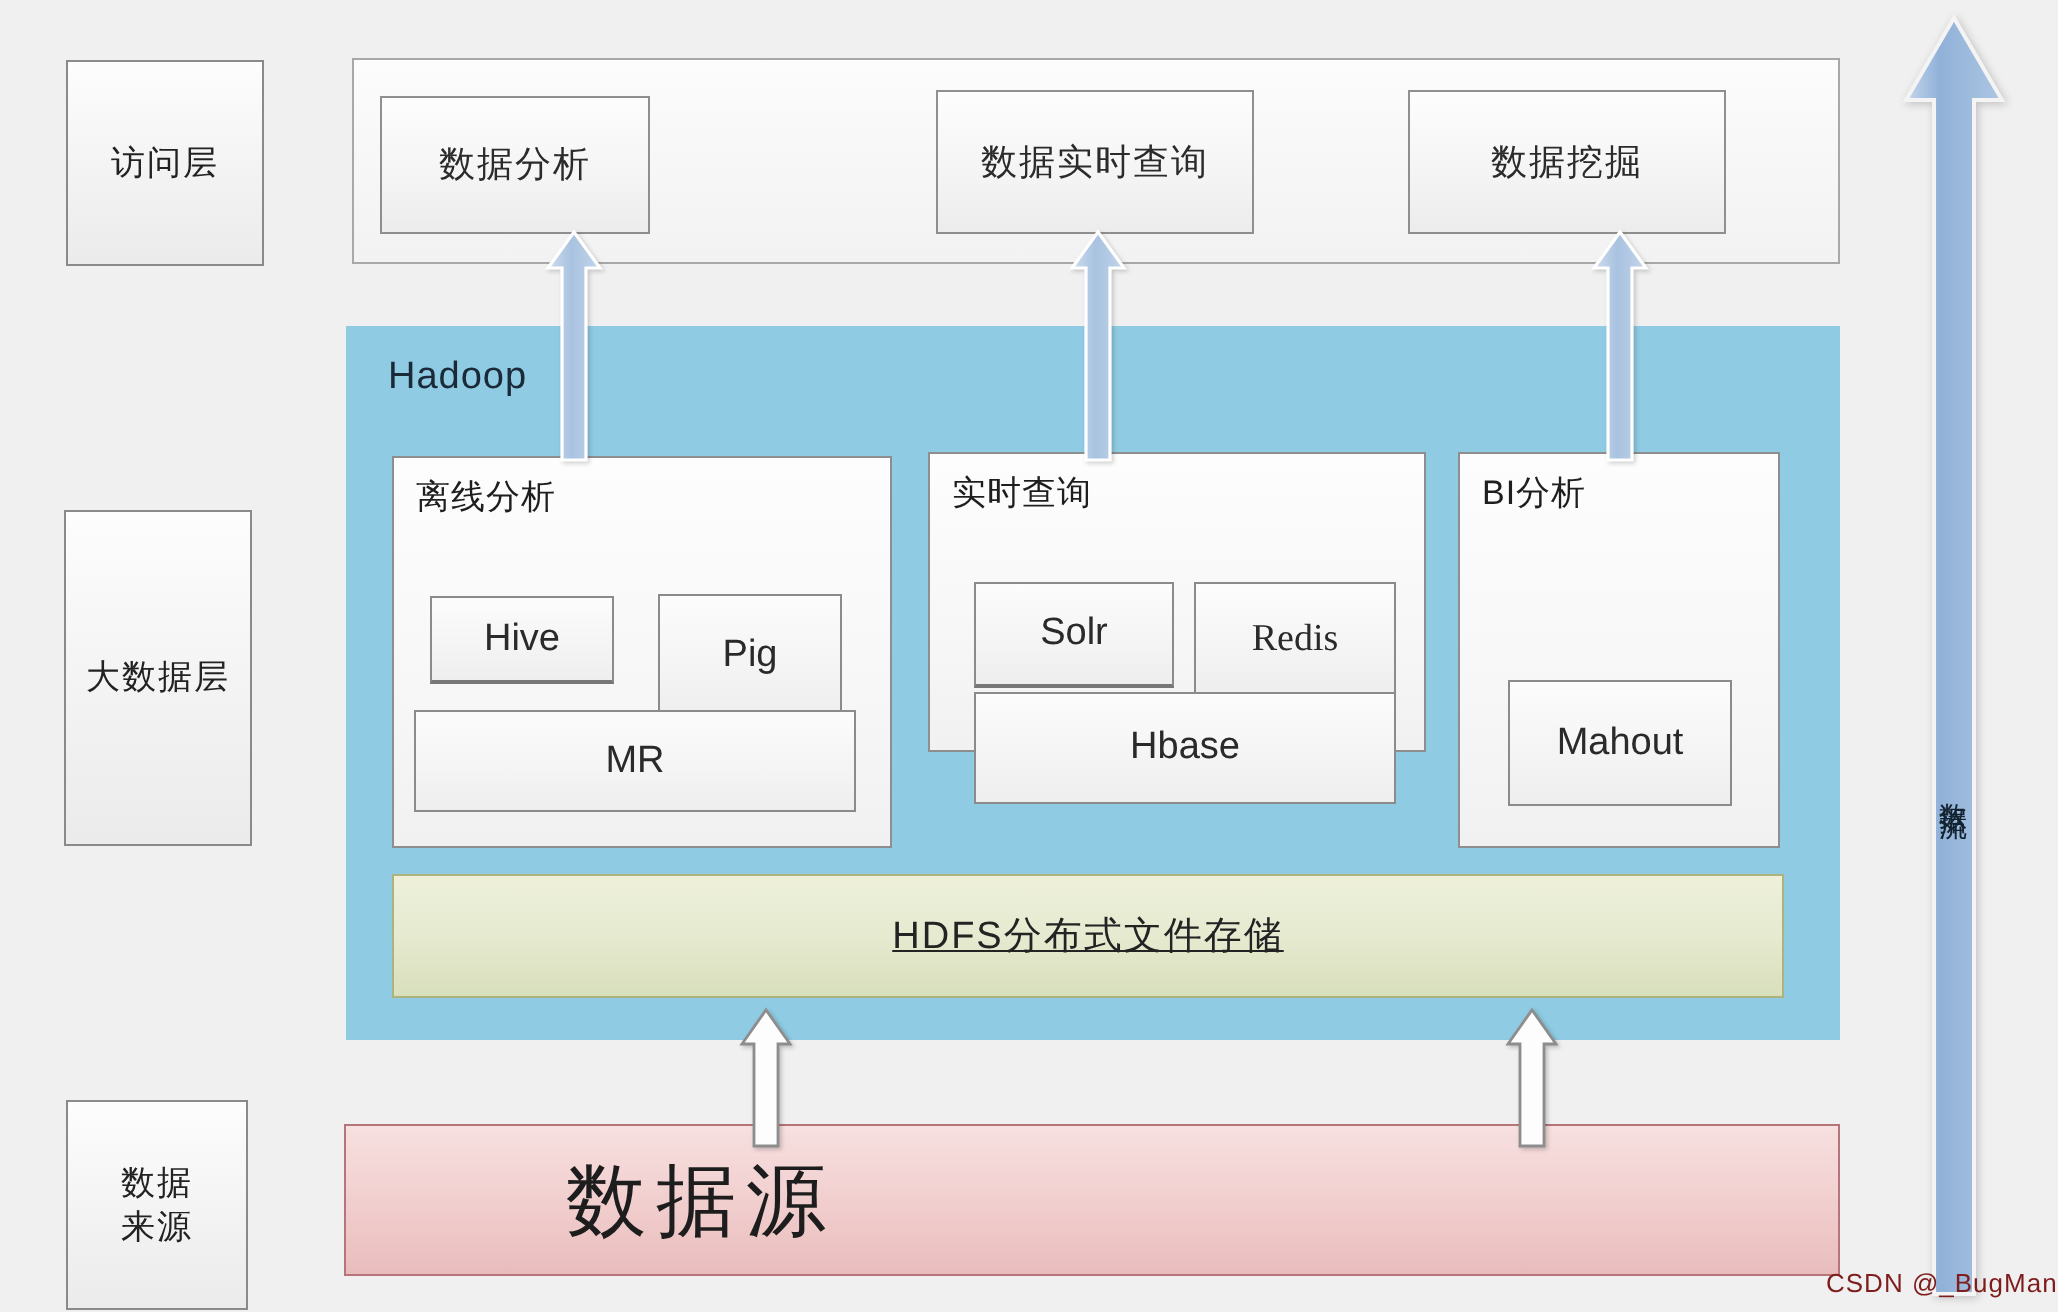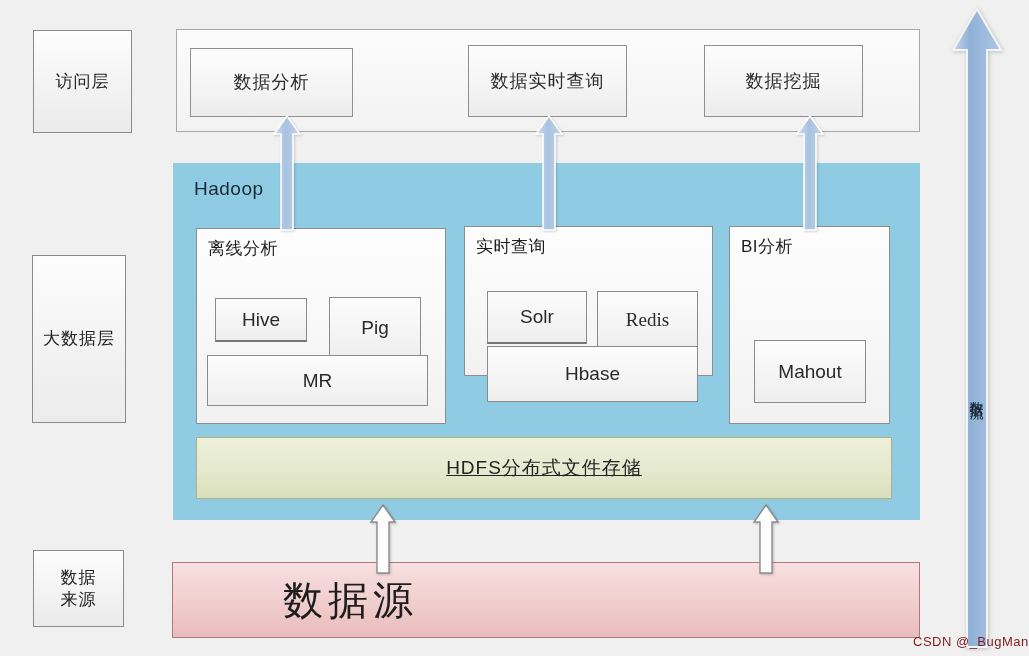--- a/index.html
+++ b/index.html
@@ -165,28 +165,28 @@
 <div id="canvas">
 
   <div class="box layer-label" style="left:33px; top:30px; width:99px; height:103px;">
     <span>访问层</span>
   </div>
 
   <div class="box layer-label" style="left:32px; top:255px; width:94px; height:168px;">
     <span>大数据层</span>
   </div>
 
-  <div class="box layer-label" style="left:33px; top:550px; width:91px; height:77px; padding:0 18px;">
+  <div class="box layer-label" style="left:33px; top:550px; width:91px; height:105px; padding:0 18px;">
     <span>数据来源</span>
   </div>
 
   <div class="box access-container" style="left:176px; top:29px; width:744px; height:103px;">
   </div>
 
-  <div class="box access-item" style="left:190px; top:48px; width:163px; height:69px;">
+  <div class="box access-item" style="left:190px; top:48px; width:135px; height:69px;">
     <span>数据分析</span>
   </div>
 
   <div class="box access-item" style="left:468px; top:45px; width:159px; height:72px;">
     <span>数据实时查询</span>
   </div>
 
   <div class="box access-item" style="left:704px; top:45px; width:159px; height:72px;">
     <span>数据挖掘</span>
   </div>

